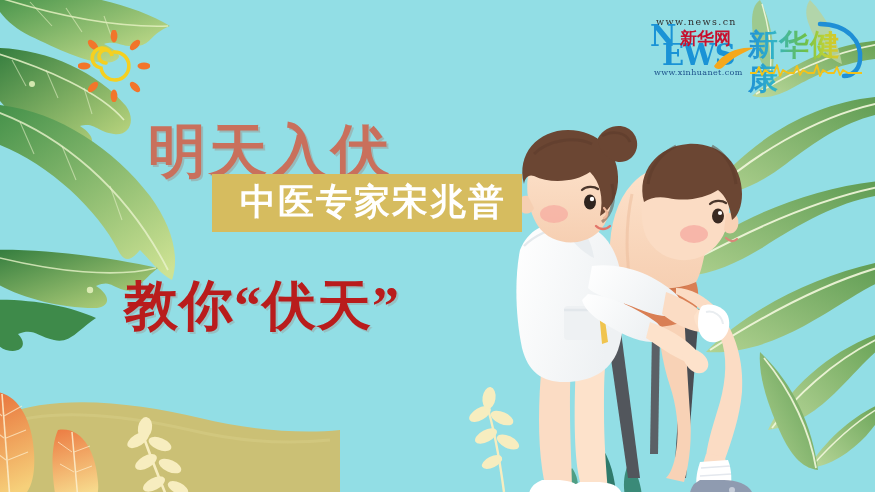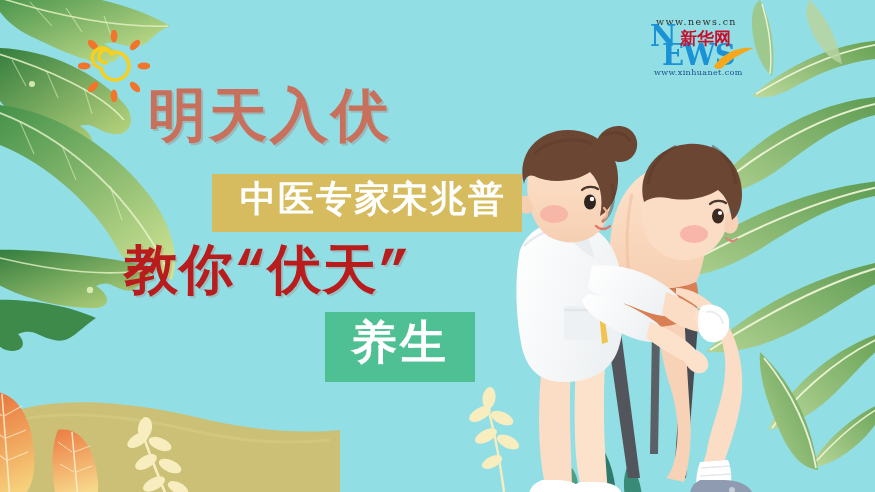--- a/index.html
+++ b/index.html
@@ -14,21 +14,21 @@
     width:875px; height:492px;
     background:#92dee5;
     overflow:hidden;
   }
   .layer { position:absolute; }
 
   
   #sun { left:78px; top:30px; width:72px; height:72px; }
 
   
-  .cn { font-family:Liberation Mono, monospace; font-weight:bold; }
+  .cn { font-family:Liberation Serif, serif; font-weight:bold;margin-top:32px; }
 
   #line1 {
     left:148px; top:88px;
     font-size:58px; line-height:64px;
     color:#c9705c;
     letter-spacing:3px;
     font-weight:bold;
     text-shadow:2px 2px 0 rgba(170,80,60,.25);
     white-space:nowrap;
   }
@@ -425,31 +425,39 @@
   </svg>
 
   <div class="layer cn nosel" id="line1">明天入伏</div>
 
   <div class="layer nosel" id="band-gold">
     <span class="cn txt">中医专家宋兆普</span>
   </div>
 
   <div class="layer cn nosel" id="line2">教你“伏天”</div>
 
-  <div class="layer nosel" id="band-green">
-    <span class="cn txt">养生</span>
-  </div>
 
   <div class="layer nosel" id="logo-xinhua">
     <div class="url-top">www.news.cn</div>
     <div class="news">
       <span>N</span>
       <span class="l2">EWS</span>
     </div>
     <div class="cnname">新华网</div>
     <svg class="swoosh" width="44" height="26" viewBox="0 0 44 26">
       <path d="M2,22 C12,8 28,2 42,4 C32,8 20,14 10,24 C7,26 3,25 2,22 Z" fill="#f5a81c"></path>
     </svg>
     <div class="url-bot">www.xinhuanet.com</div>
   </div>
 
+  <div class="layer nosel" id="logo-health">
+    <svg class="arc" width="52" height="62" viewBox="0 0 52 62">
+      <path d="M6,6 C34,6 48,24 46,42 C45,52 38,58 30,58" fill="none" stroke="#1f8fd6" stroke-width="4.5" stroke-linecap="round"></path>
+    </svg>
+    <div class="hname">新华健康</div>
+    <svg class="ecg" width="112" height="16" viewBox="0 0 112 16">
+      <path d="M0,11 L6,11 L9,5 L12,13 L15,8 L19,11 L24,11 L27,3 L30,14 L33,8
+               L38,11 L44,11 L47,4 L50,13 L53,8 L58,11 L64,11 L67,3 L70,14 L73,8
+               L78,11 L84,11 L87,5 L90,13 L93,8 L98,11 L112,11" fill="none" stroke="#f2c31b" stroke-width="1.8" stroke-linejoin="round"></path>
+    </svg>
+  </div>
 
 </div>
 
 </body></html>

